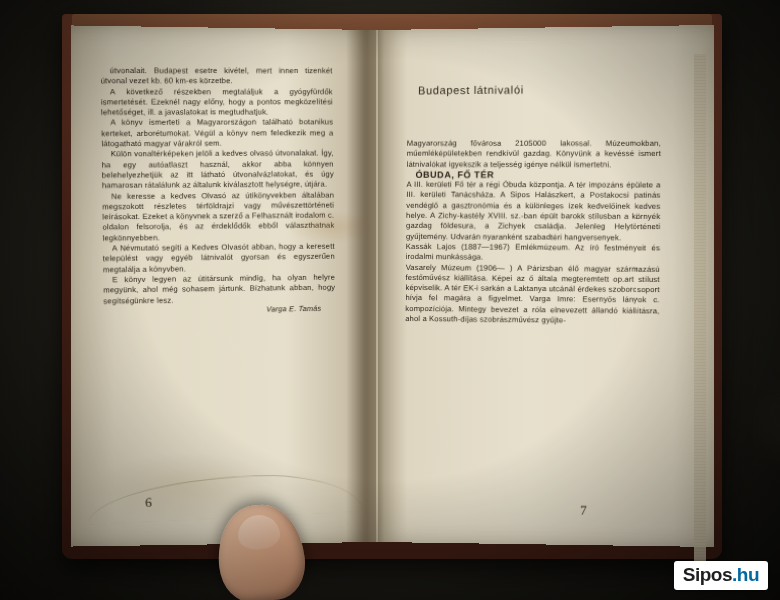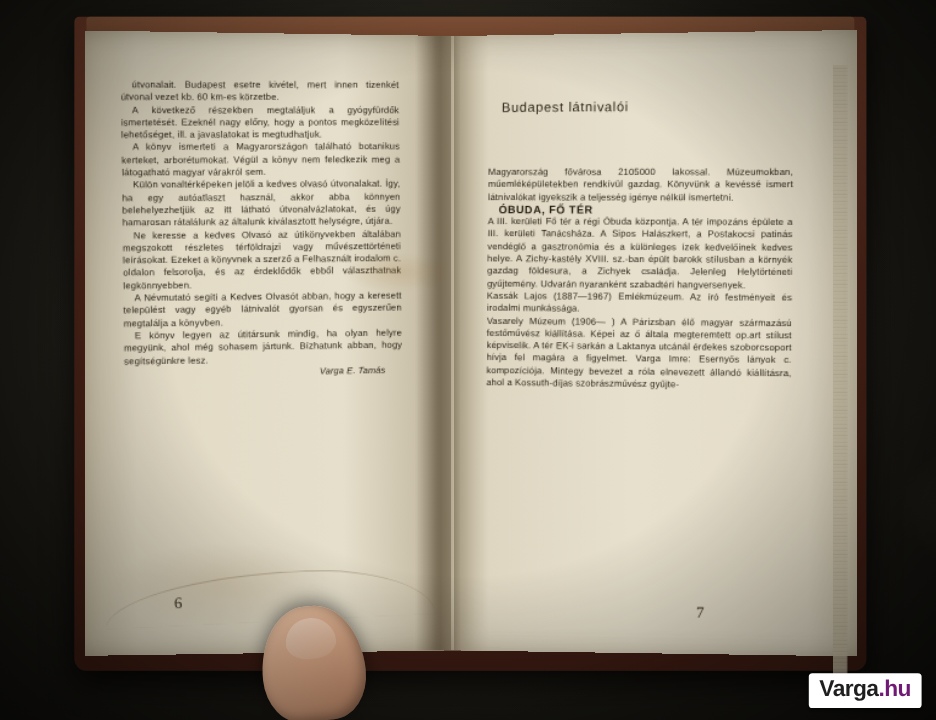--- a/index.html
+++ b/index.html
@@ -225,21 +225,21 @@
     background: #ffffff;
     border-radius: 3px;
     padding: 3px 9px 4px 9px;
     box-shadow: 0 1px 4px rgba(0,0,0,0.5);
     font-family: "Liberation Sans", sans-serif;
     font-weight: bold;
     font-size: 19px;
     letter-spacing: -0.5px;
     color: #1f1f1f;
   }
-  .logo .red { color: #701a75; }
+  .logo .red { color: #0369a1; }
 
   
   .vignette {
     position: absolute; inset: 0;
     background: radial-gradient(ellipse at 50% 45%, rgba(0,0,0,0) 45%, rgba(0,0,0,0.55) 100%);
     pointer-events: none;
   }
 </style>
 </head>
 <body>
@@ -293,16 +293,16 @@
     <div class="gutter"></div>
   </div>
 
   <div class="thumb">
     <div class="nail"></div>
   </div>
 
   <div class="vignette"></div>
 
   <div class="logo">
-    <span>Varga</span><span class="red">.hu</span>
+    <span>Sipos</span><span class="red">.hu</span>
   </div>
 
 </div>
 
 </body></html>

